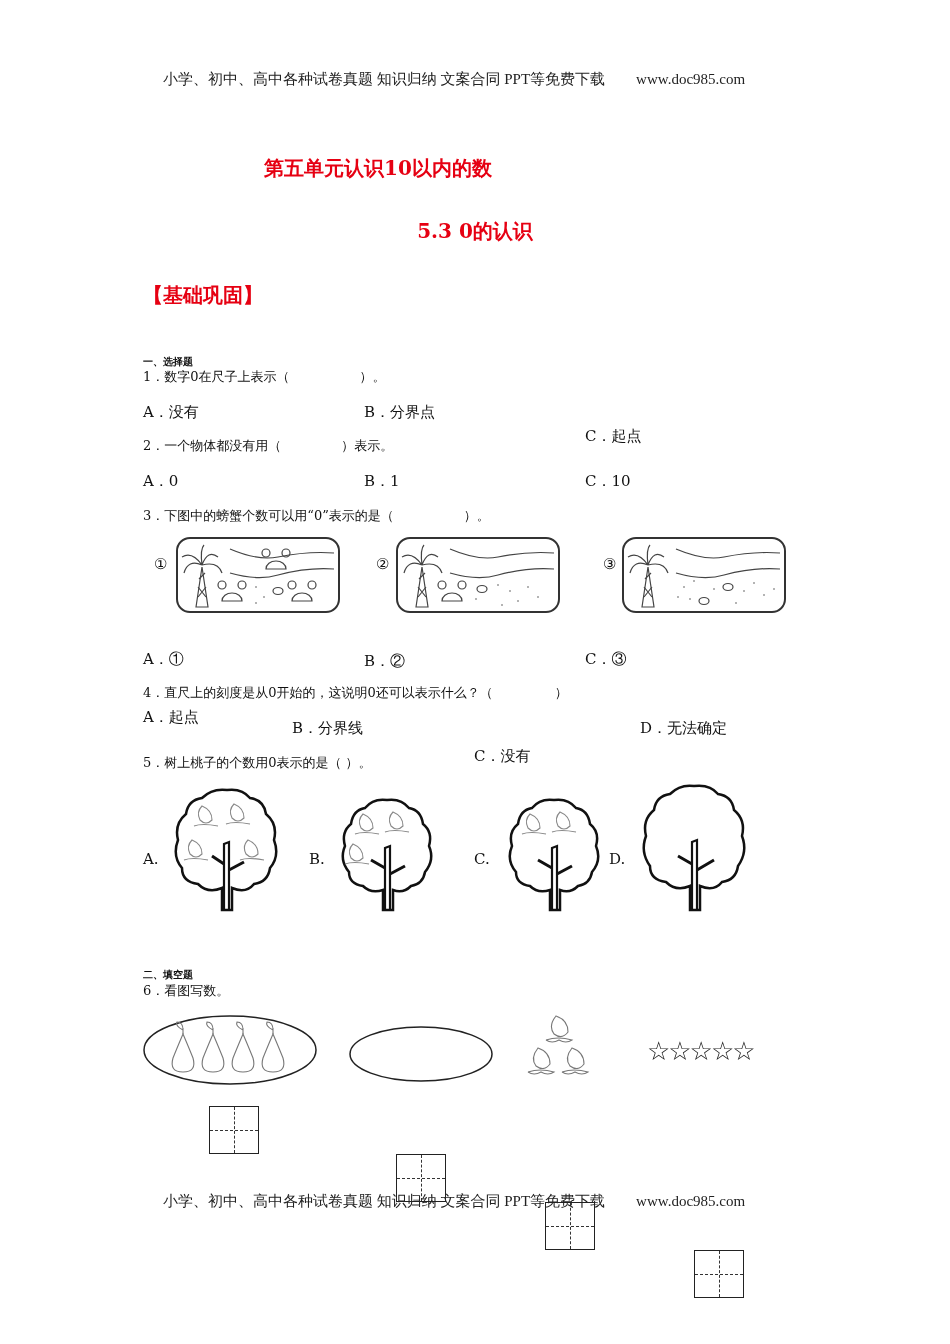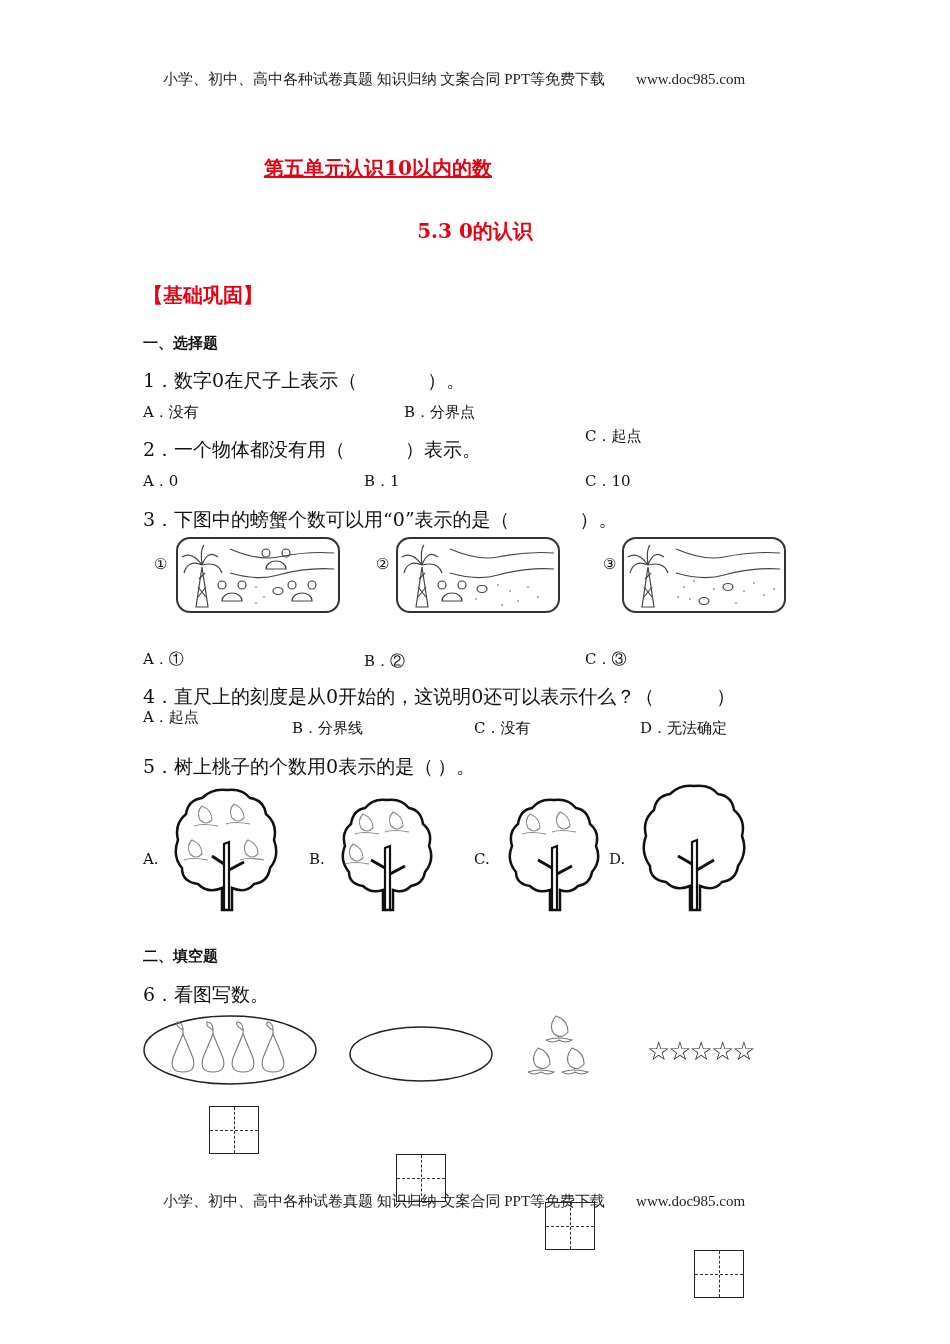--- a/index.html
+++ b/index.html
@@ -3,51 +3,51 @@
 <meta charset="utf-8">
 <style>
   html, body { margin:0; padding:0; background:#ffffff; }
   body { width:950px; height:1344px; position:relative; overflow:hidden;
          font-family:"DejaVu Serif", "Liberation Serif", serif; color:#111; }
   .abs { position:absolute; }
   .banner { font-family:"Liberation Serif", "DejaVu Serif", serif; font-size:15px; color:#222; white-space:nowrap; }
   .banner .site { margin-left:31px; }
   .title { color:#e60012; font-weight:bold; font-size:20px; white-space:nowrap; }
   .sec-red { color:#e60012; font-weight:bold; font-size:20px; }
-  .sec { font-weight:bold; font-size:15px; font-family:"DejaVu Sans", sans-serif; }
-  .q { font-size:19px; white-space:nowrap; }
+  .sec { font-weight:bold; font-size:10px; font-family:"DejaVu Sans", sans-serif;margin-top:21px; }
+  .q { font-size:13px; white-space:nowrap; }
   .opt { font-size:15px; white-space:nowrap; }
   .blank { display:inline-block; }
   .scene { border:2px solid #333; border-radius:14px; background:#fff; }
   .circ { font-size:15px; }
   .grid-box { width:48px; height:46px; border:1.5px solid #222; position:relative; }
   .grid-box::before { content:""; position:absolute; left:50%; top:0; bottom:0; border-left:1.5px dashed #333; }
   .grid-box::after { content:""; position:absolute; top:50%; left:0; right:0; border-top:1.5px dashed #333; }
   .tree-label { font-size:15px; }
   svg { display:block; }
 </style>
 </head>
 <body>
 
 <div class="abs banner" style="left:163px; top:70px;">
   <span>小学、初中、高中各种试卷真题  知识归纳  文案合同  PPT等免费下载</span><span class="site">www.doc985.com</span>
 </div>
 
-<div class="abs title" style="left:0; width:756px; text-align:center; top:155px;text-decoration:underline;">第五单元认识10以内的数</div>
+<div class="abs title" style="left:0; width:756px; text-align:center; top:155px;">第五单元认识10以内的数</div>
 <div class="abs title" style="left:0; width:950px; text-align:center; top:218px;">5.3  0的认识</div>
 
 <div class="abs sec-red" style="left:143px; top:282px;">【基础巩固】</div>
 
 <div class="abs sec" style="left:143px; top:334px;">一、选择题</div>
 
 <div class="abs q" style="left:143px; top:368px;">
   <span>1．</span><span>数字0在尺子上表示（</span><span class="blank" style="width:70px;"></span><span>）。</span>
 </div>
 <div class="abs opt" style="left:143px; top:403px;">A．没有</div>
-<div class="abs opt" style="left:364px; top:403px;margin-left:40px;">B．分界点</div>
+<div class="abs opt" style="left:364px; top:403px;">B．分界点</div>
 <div class="abs opt" style="left:585px; top:427px;">C．起点</div>
 
 <div class="abs q" style="left:143px; top:437px;">
   <span>2．</span><span>一个物体都没有用（</span><span class="blank" style="width:60px;"></span><span>）表示。</span>
 </div>
 <div class="abs opt" style="left:143px; top:472px;">A．0</div>
 <div class="abs opt" style="left:364px; top:472px;">B．1</div>
 <div class="abs opt" style="left:585px; top:472px;">C．10</div>
 
 <div class="abs q" style="left:143px; top:507px;">
@@ -145,21 +145,21 @@
 
 <div class="abs opt" style="left:143px; top:650px;">A．①</div>
 <div class="abs opt" style="left:364px; top:652px;">B．②</div>
 <div class="abs opt" style="left:585px; top:650px;">C．③</div>
 
 <div class="abs q" style="left:143px; top:684px;">
   <span>4．</span><span>直尺上的刻度是从0开始的，这说明0还可以表示什么？（</span><span class="blank" style="width:62px;"></span><span>）</span>
 </div>
 <div class="abs opt" style="left:143px; top:708px;">A．起点</div>
 <div class="abs opt" style="left:292px; top:719px;">B．分界线</div>
-<div class="abs opt" style="left:474px; top:719px;">C．没有</div>
+<div class="abs opt" style="left:474px; top:747px;">C．没有</div>
 <div class="abs opt" style="left:640px; top:719px;">D．无法确定</div>
 
 <div class="abs q" style="left:143px; top:754px;">
   <span>5．</span><span>树上桃子的个数用0表示的是（</span><span class="blank" style="width:4px;"></span><span>）。</span>
 </div>
 
 <div class="abs tree-label" style="left:143px; top:850px;">A.</div>
 <div class="abs" style="left:172px; top:786px;">
   <svg width="110" height="126" viewBox="0 0 110 126">
     <path d="M55 4 Q70 2 78 12 Q92 14 94 28 Q106 38 102 54 Q108 70 98 82 Q96 96 82 98 Q74 108 60 102 L60 124 L50 124 L50 102 Q36 108 26 98 Q10 96 10 82 Q0 70 6 54 Q2 38 14 28 Q16 14 30 12 Q40 2 55 4 Z" fill="#fff" stroke="#111" stroke-width="2.5"></path>

